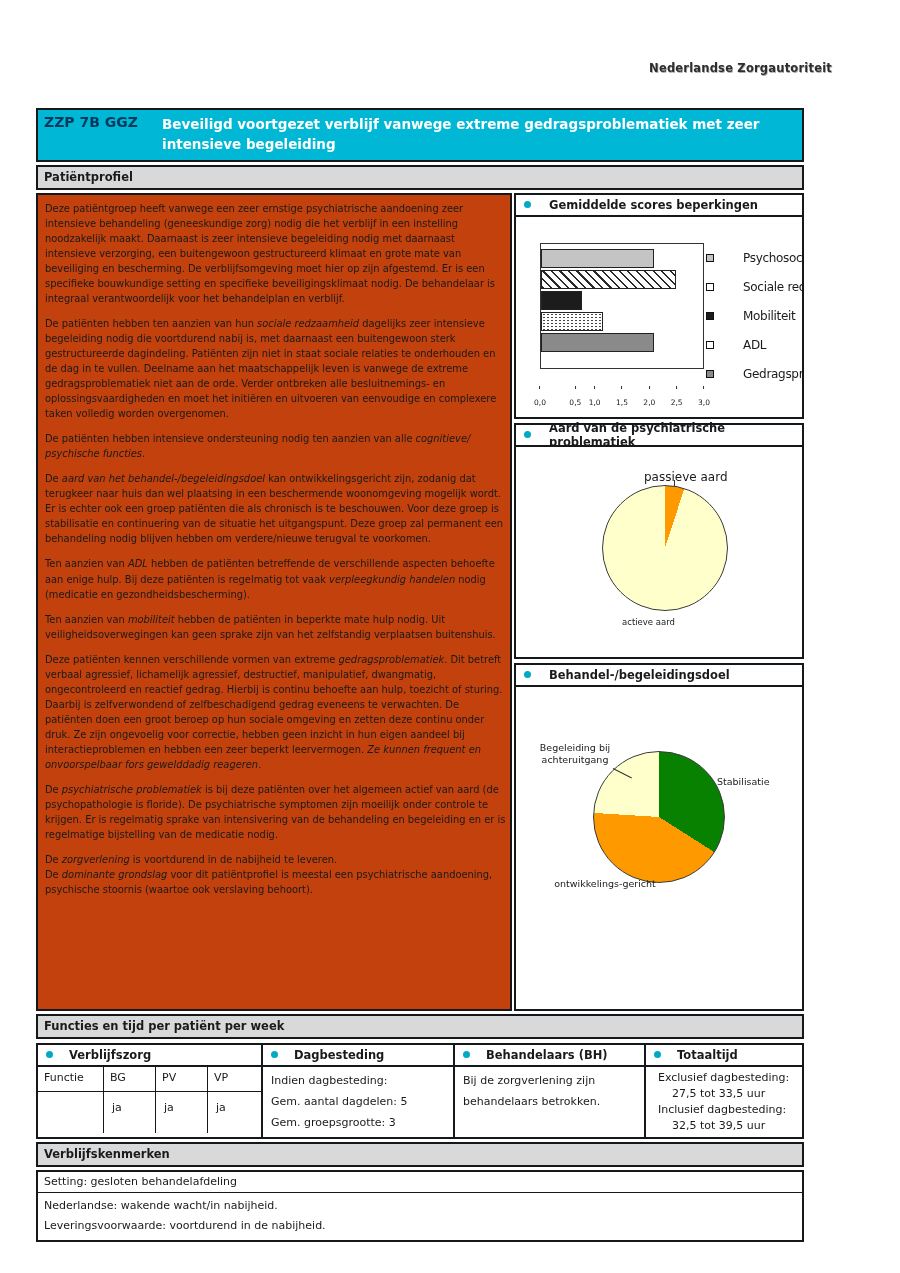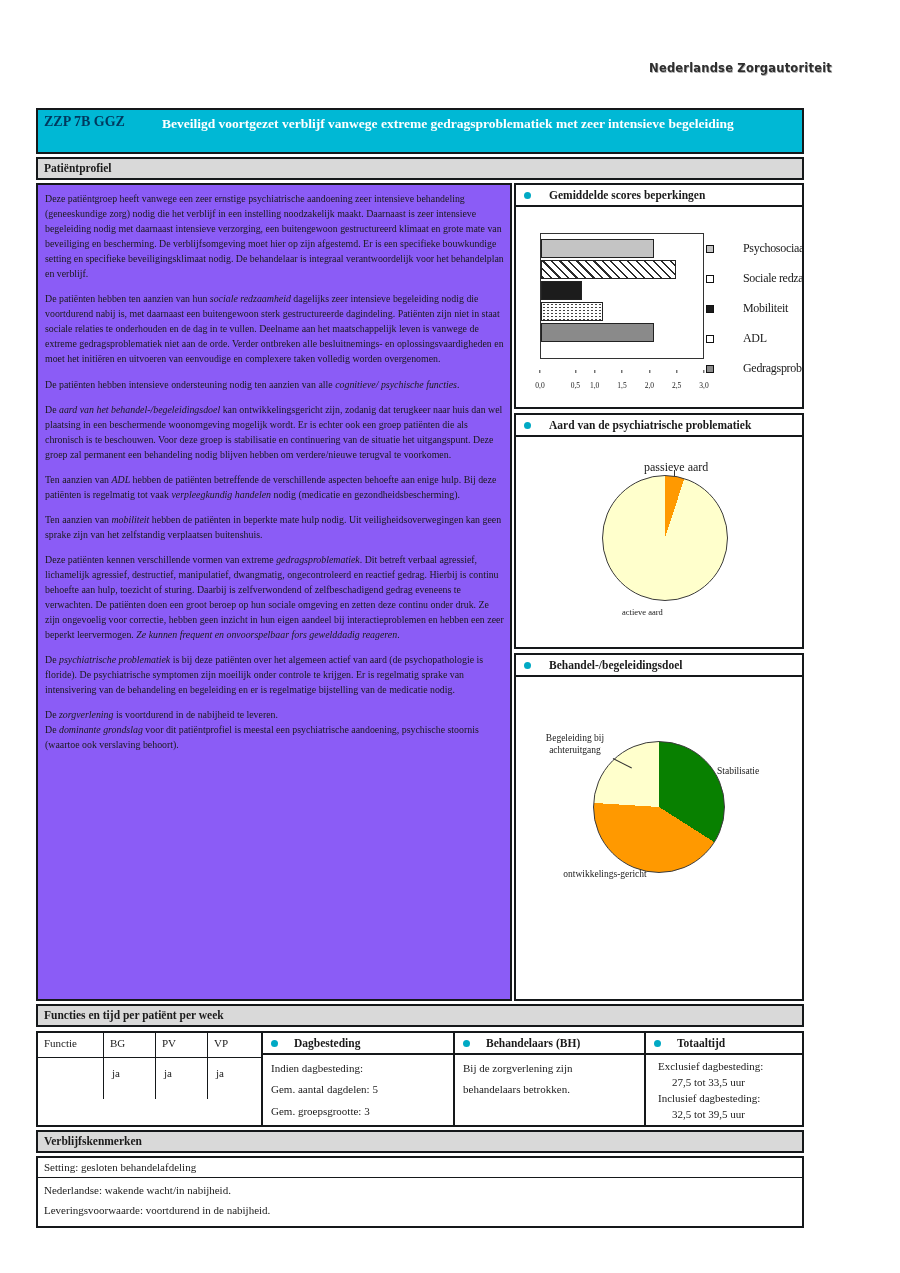--- a/index.html
+++ b/index.html
@@ -2,31 +2,31 @@
 <html><head>
 <meta charset="utf-8">
 <style>
   html,body { margin:0; padding:0; background:#fff; }
   .page { position:relative; width:900px; height:1273px; background:#fff;
           font-family:"DejaVu Sans", sans-serif; color:#1a1a1a; overflow:hidden; }
 
   .logo { position:absolute; top:61px; right:68px; font-size:11.5px; font-weight:bold;
           color:#2e2e2e; text-shadow:0.6px 0.6px 0 rgba(80,80,80,.45); letter-spacing:.2px; }
 
-  .content { position:absolute; left:36px; top:108px; width:768px;font-family:Liberation Serif, serif; }
+  .content { position:absolute; left:36px; top:108px; width:768px; }
 
   .titlebar { display:flex; background:#00b8d5; border:2px solid #15181a; box-sizing:border-box; min-height:46px; }
   .title-code { width:116px; padding:4px 0 0 6px; font-weight:bold; font-size:14px; color:#00395e; flex:none; }
   .title-text { flex:1; padding:4px 10px 5px 2px; font-weight:bold; font-size:13.5px; color:#ffffff; line-height:1.5; }
 
   .graybar { background:#d9d9d9; border:2px solid #15181a; box-sizing:border-box; font-weight:bold;
              font-size:11.5px; padding:3px 6px 4px; margin-top:3px; }
 
   .middle { display:flex; align-items:stretch; margin-top:3px; }
-  .textbox { width:476px; flex:none; box-sizing:border-box; border:2px solid #15181a; background:#8b5cf6;
+  .textbox { width:476px; flex:none; box-sizing:border-box; border:2px solid #15181a; background:#c2410c;
              padding:6px 4px 4px 7px; font-size:9.9px; line-height:1.52; min-height:818px; }
   .textbox p { margin:0 0 10px; }
   .textbox i { font-style:italic; }
 
   .rightcol { width:298px; margin-left:2px; display:flex; flex-direction:column; height:818px; }
   .panel-header { display:flex; align-items:center; border:2px solid #15181a; box-sizing:border-box;
                   height:24px; background:#fff; font-weight:bold; font-size:11.5px; padding-left:8px; flex:none; }
   .bullet { width:7px; height:7px; border-radius:50%; background:#00a9c4; margin-right:18px; flex:none; }
   .panel-body { border:2px solid #15181a; border-top:none; box-sizing:border-box; position:relative;
                 background:#fff; overflow:hidden; flex:none; }
@@ -35,21 +35,21 @@
 
   
   .plotbox { position:absolute; left:24px; top:26px; width:164px; height:126px; border:1px solid #333;
              box-sizing:border-box; padding:3px 0; }
   .bar-row { height:19px; margin:2px 0; }
   .bar { height:100%; border:1px solid #222; box-sizing:border-box; background:#fff; }
   .pat-diag { background:repeating-linear-gradient(45deg,#2a2a2a 0,#2a2a2a 1.5px,#fff 1.5px,#fff 6px); }
   .pat-dots { background-color:#fff; background-image:radial-gradient(circle,#444 0.8px,transparent 0.95px);
               background-size:4px 3px; }
   .bar-ticks { position:absolute; left:24px; top:151px; width:164px; height:16px; }
-  .tick { position:absolute; top:12px; transform:translateX(-50%); text-align:center; }
+  .tick { position:absolute; top:18px; transform:translateX(-50%); text-align:center; }
   .tick .mark { display:block; width:1px; height:3px; background:#333; margin:0 auto 1px; }
   .tick .lbl { font-size:7.5px; font-style:normal; }
   .bar-legend { position:absolute; left:190px; top:34px; width:104px; }
   .legend-item { display:flex; align-items:center; margin-bottom:15px; }
   .legend-swatch { width:8px; height:8px; border:1px solid #111; margin-right:4px; flex:none; box-sizing:border-box; background:#fff; }
   .legend-label { font-size:12px; letter-spacing:-0.3px; white-space:nowrap;padding-left:25px; }
 
   
   .pie { border-radius:50%; border:1px solid #3a3a3a; box-sizing:border-box; position:absolute; }
   #pie1 { left:86px; top:38px; width:126px; height:126px; }
@@ -201,20 +201,24 @@
         </div>
 
       </div>
     </div>
 
     <div class="graybar">Functies en tijd per patiënt per week</div>
 
     <div class="func-row">
 
       <div class="func-box fb1">
+        <div class="func-header">
+          <span class="bullet"></span>
+          <span>Verblijfszorg</span>
+        </div>
         <div class="vz-table">
           <div class="vz-col vzc1">
             <div class="vz-head">Functie</div>
             <div class="vz-val"></div>
           </div>
           <div class="vz-col vzc2">
             <div class="vz-head">BG</div>
             <div class="vz-val">ja</div>
           </div>
           <div class="vz-col vzc3">

